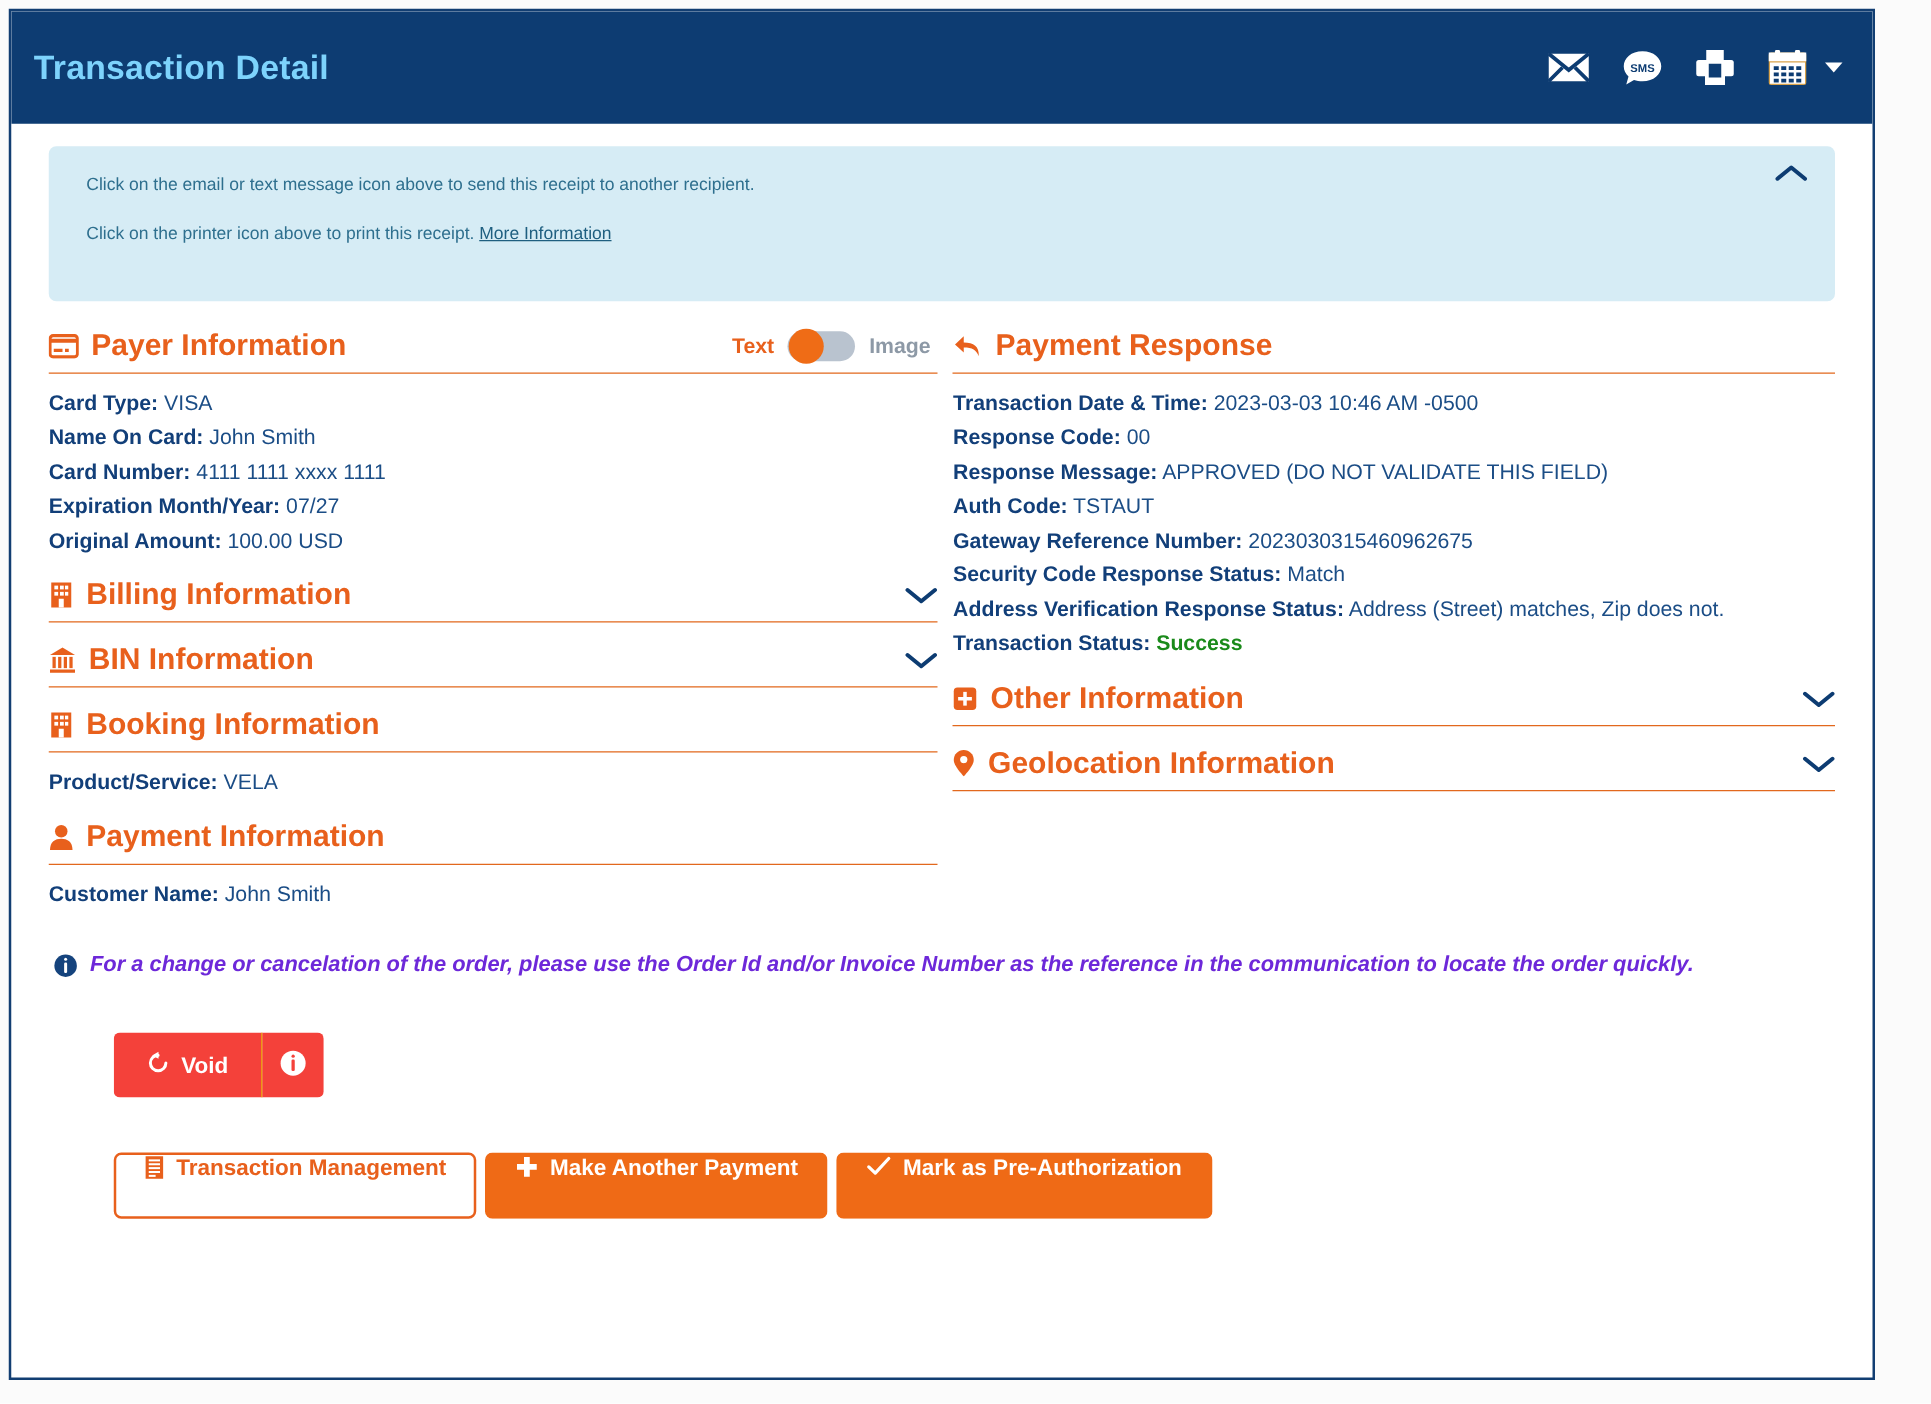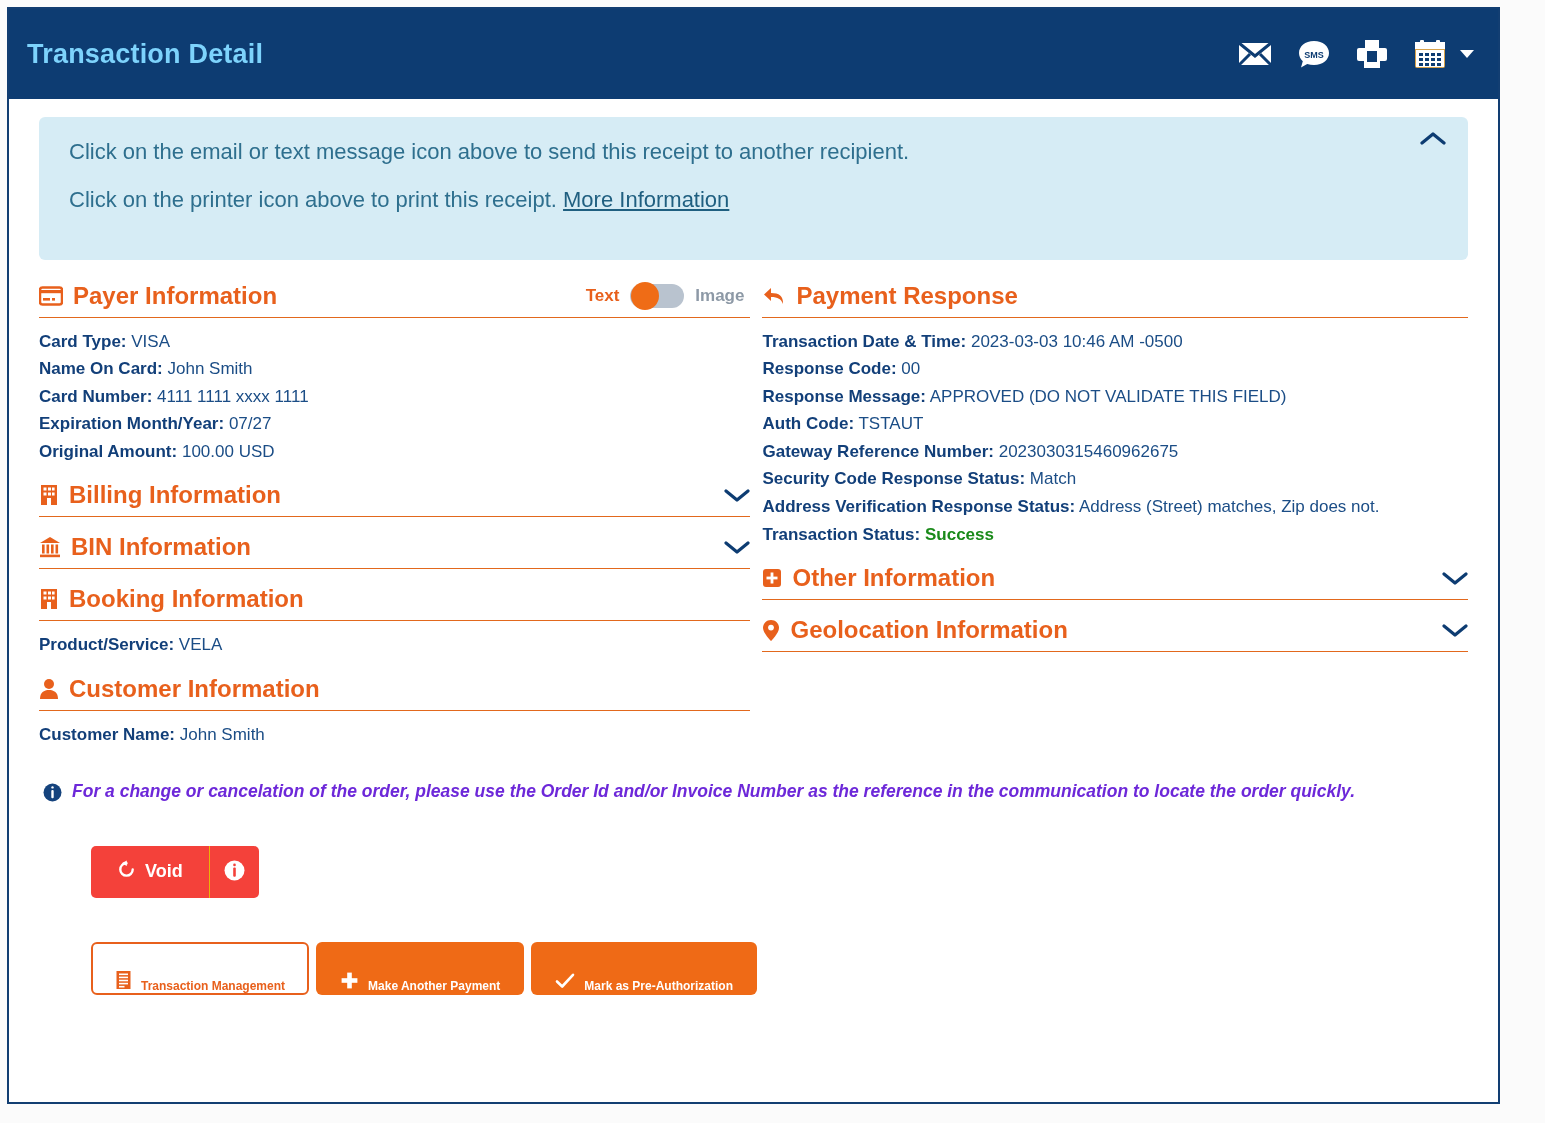--- a/index.html
+++ b/index.html
@@ -67,21 +67,21 @@
   .banner-wrap { padding: 18px 30px 0 30px; }
   .banner {
     position: relative;
     background: #d6ecf5;
     border-radius: 6px;
     padding: 22px 30px 24px 30px;
     box-sizing: border-box;
   }
   .banner p {
     margin: 0 0 22px 0;
-    font-size: 22px;
+    font-size: 14px;
     color: #2e6f8e;
     line-height: 1.2;
   }
   .banner p:last-child { margin-bottom: 0; }
   .banner a {
     color: #1f5f80;
     text-decoration: underline;
   }
   .banner-collapse {
     position: absolute;
@@ -214,24 +214,24 @@
   .btn-row {
     padding: 44px 0 0 82px;
     display: flex;
     gap: 7px;
     align-items: center;
   }
   .btn {
     height: 53px;
     border-radius: 6px;
     display: inline-flex;
-    align-items: flex-end;
+    align-items: flex-start;
     gap: 9px;
     padding: 0 22px;
-    font-size: 12px;
+    font-size: 18px;
     font-weight: bold;
     cursor: pointer;
     font-family: "Liberation Sans", sans-serif;
     border: 2px solid transparent;
     box-sizing: border-box;
     white-space: nowrap;
   }
   .btn-outline {
     background: #ffffff;
     border-color: #e8601c;
@@ -409,21 +409,21 @@
           <div class="row"><span class="lbl">Product/Service:</span> <span class="val">VELA</span></div>
         </div>
 
         <div class="sec-head">
           <span class="sec-icon">
             <svg width="20" height="22" viewBox="0 0 20 22">
               <circle cx="10" cy="6" r="5" fill="#e8601c"></circle>
               <path d="M1 21 C1 14.5 5 12 10 12 C15 12 19 14.5 19 21 Z" fill="#e8601c"></path>
             </svg>
           </span>
-          <span class="sec-title">Customer Information</span>
+          <span class="sec-title">Payment Information</span>
         </div>
         <div class="fields">
           <div class="row"><span class="lbl">Customer Name:</span> <span class="val">John Smith</span></div>
         </div>
       </div>
 
       <div class="col-right">
 
         <div class="sec-head">
           <span class="sec-icon">

